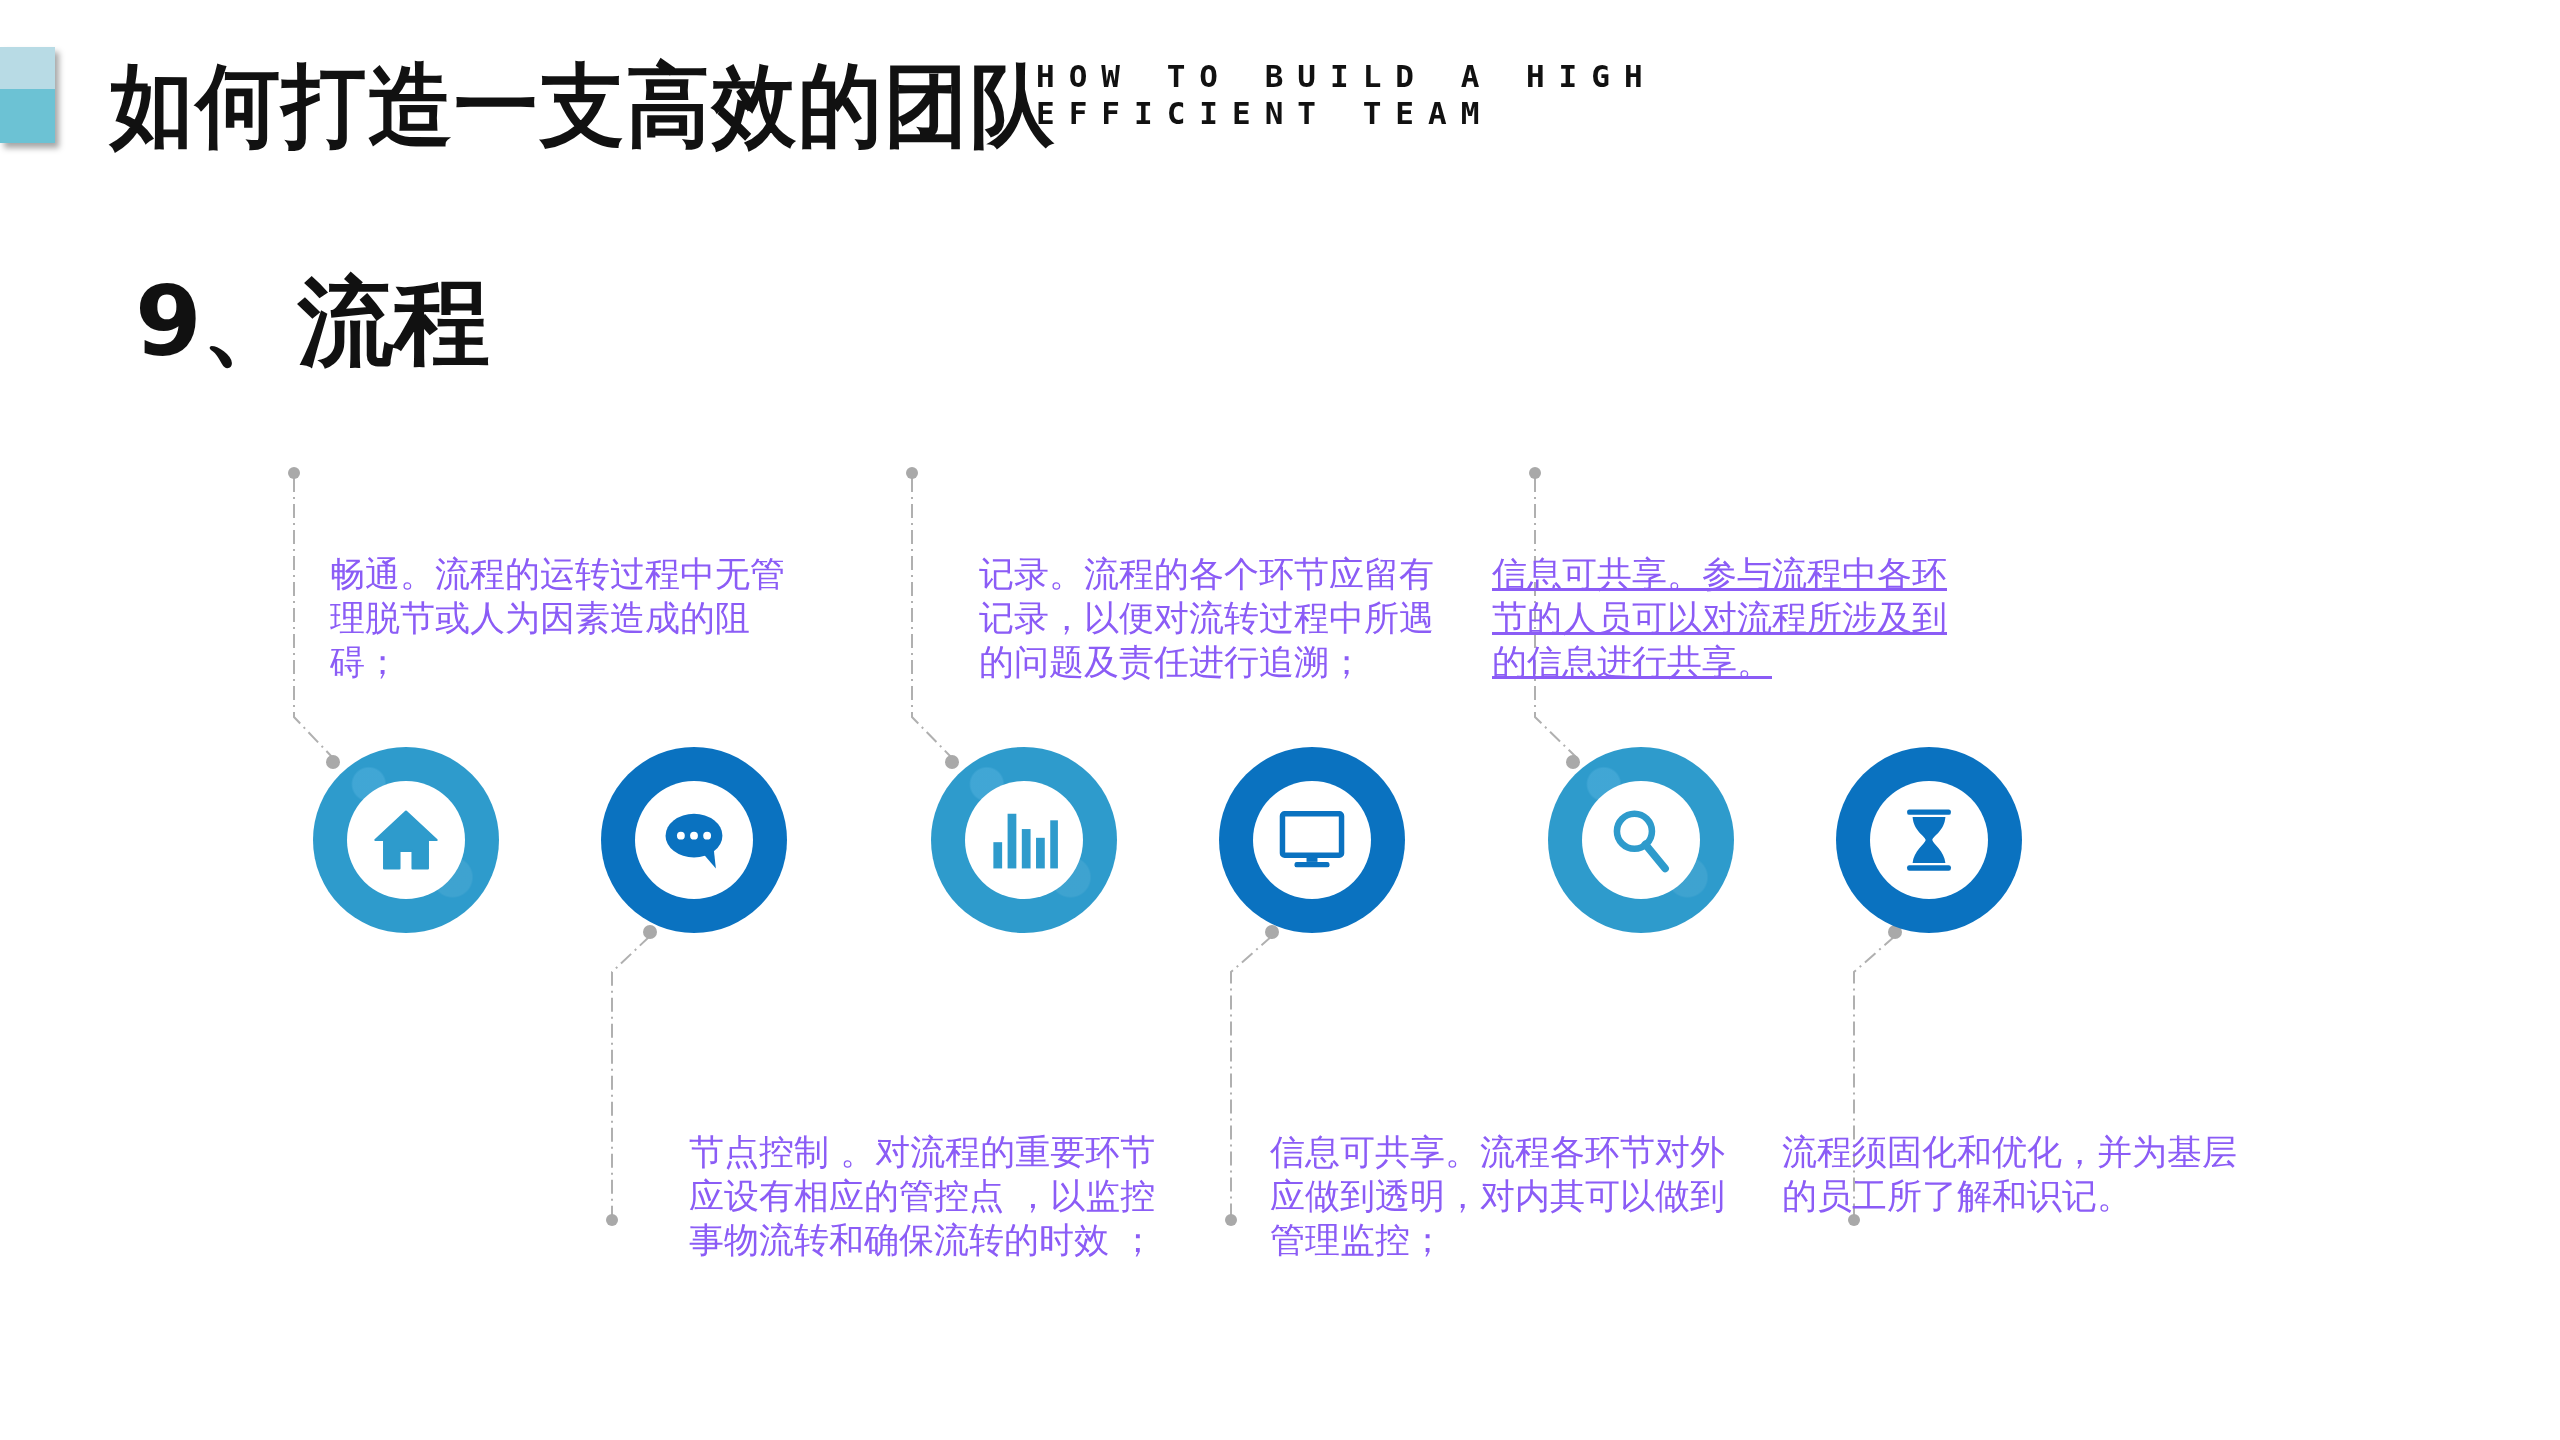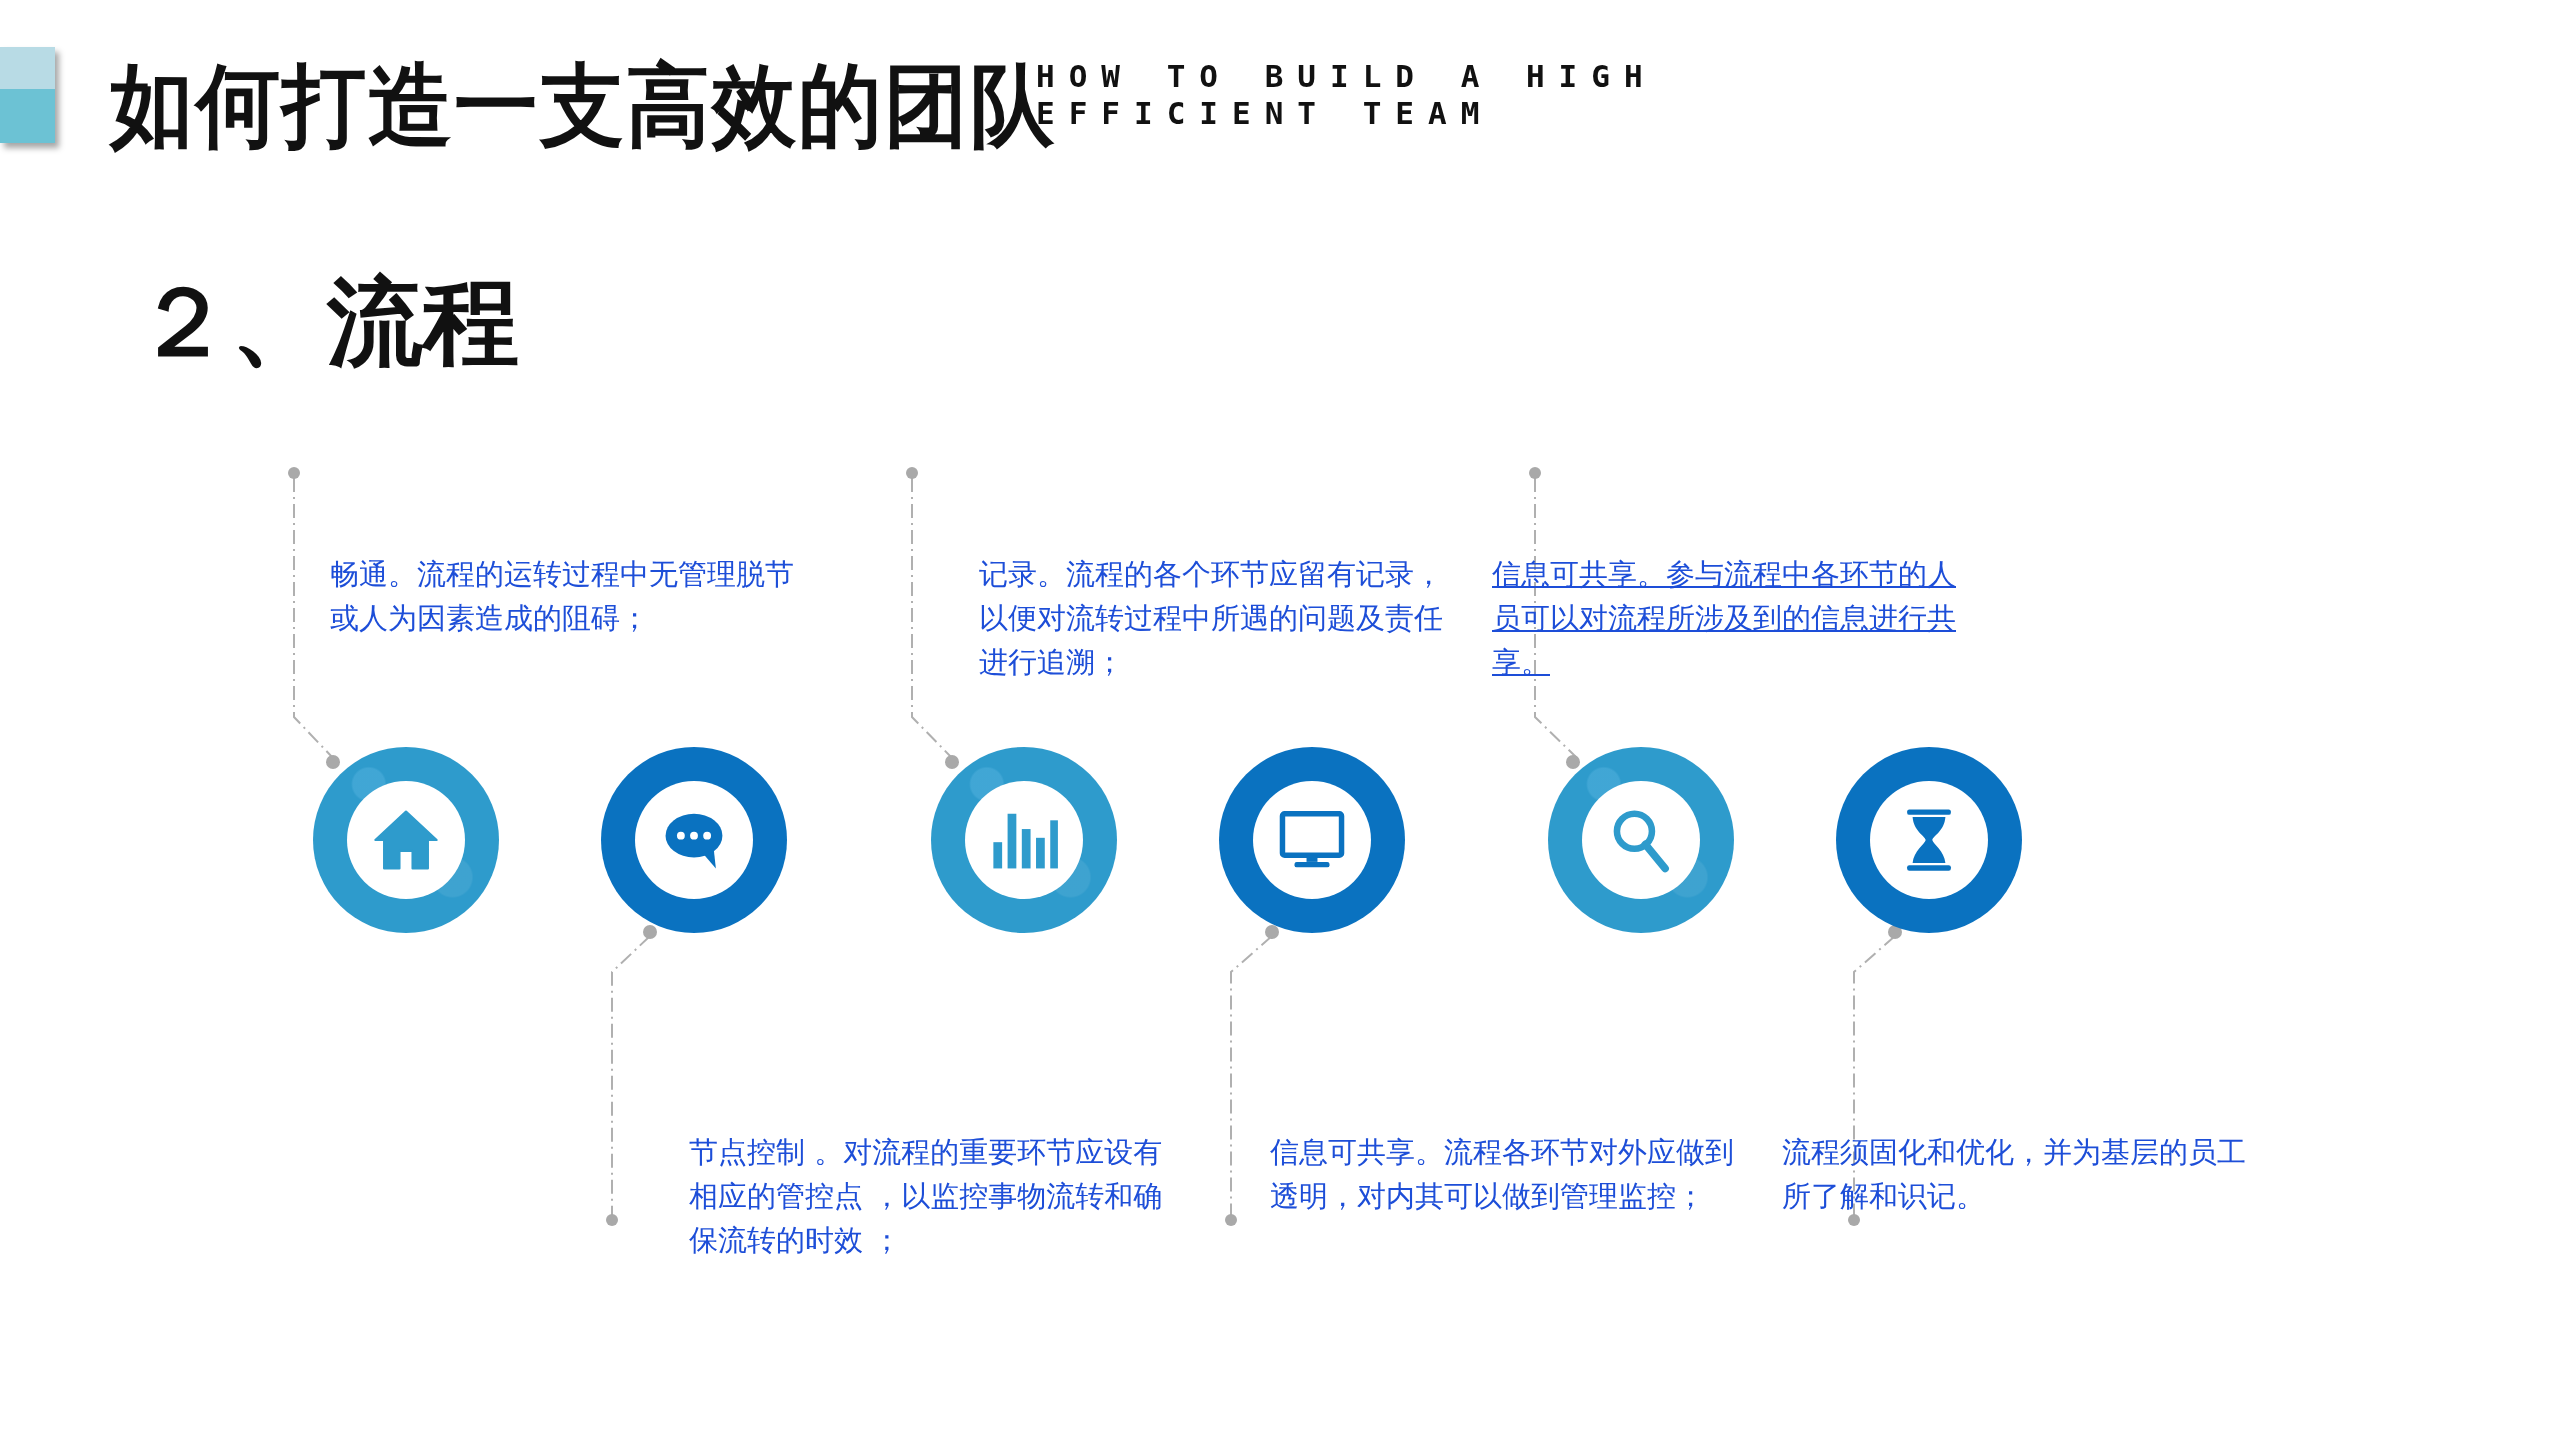--- a/index.html
+++ b/index.html
@@ -45,37 +45,37 @@
   }
   .circle.dark { background: #0a72c0; }
   .circle .inner {
     width: 118px; height: 118px; border-radius: 50%; background: #ffffff;
     display: flex; align-items: center; justify-content: center;
   }
   .circle svg { width: 70px; height: 70px; }
 
   .item-text {
     position: absolute; width: 480px;
-    font-size: 29px; line-height: 44px; color: #1d4ed8;
+    font-size: 35px; line-height: 44px; color: #8b5cf6;
   }
 
   .connectors { position: absolute; left: 0; top: 0; width: 2560px; height: 1440px; pointer-events: none; }
 </style>
 </head>
 <body>
 
 <div class="accent-block">
   <div class="top"></div>
   <div class="bottom"></div>
 </div>
 <div class="main-title">如何打造一支高效的团队</div>
 <div class="sub-title">HOW TO BUILD A HIGH
 EFFICIENT TEAM</div>
 
-<div class="section-heading">２、流程</div>
+<div class="section-heading">9、流程</div>
 
 <svg class="connectors" viewBox="0 0 2560 1440">
   <g stroke="#b0b0b0" stroke-width="2" stroke-dasharray="14 5 2 5" fill="none">
     <polyline points="294,478 294,717 333,758"></polyline>
     <polyline points="912,478 912,717 952,758"></polyline>
     <polyline points="1535,478 1535,717 1577,758"></polyline>
     <polyline points="650,936 612,972 612,1216"></polyline>
     <polyline points="1272,936 1231,972 1231,1216"></polyline>
     <polyline points="1895,936 1854,972 1854,1216"></polyline>
   </g>

